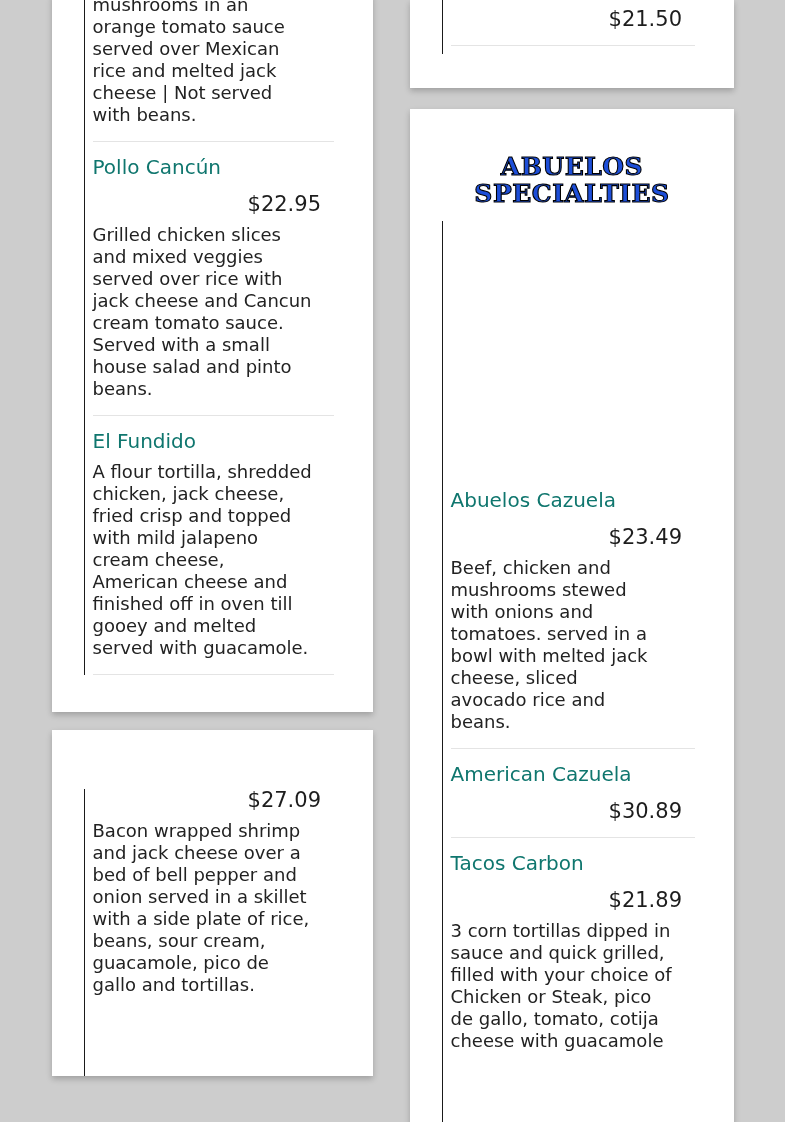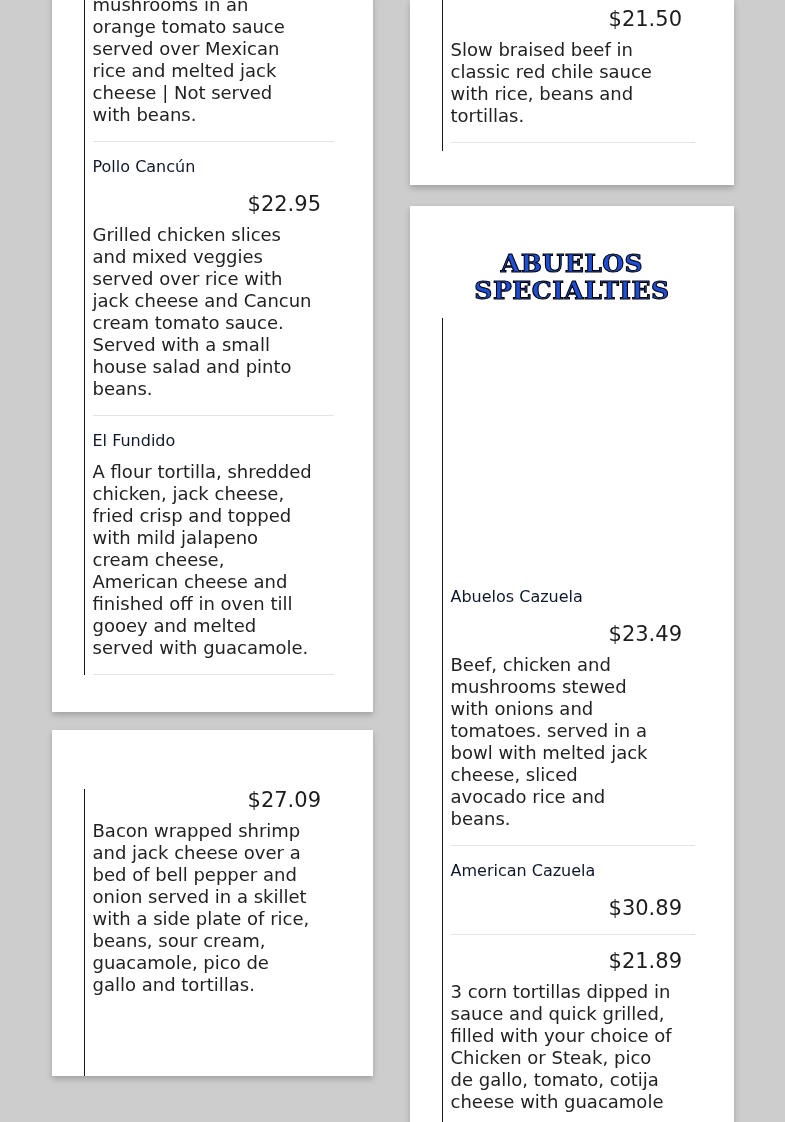--- a/index.html
+++ b/index.html
@@ -34,22 +34,22 @@
   }
   .list{
     margin-left:32px;margin-right:39px;
     border-left:1.6px solid #1a1a1a;
     padding-left:7.5px;
   }
   .card-upper .list{padding-top:8px;padding-bottom:8px;}
   .card-lower .list{padding-bottom:80px;}
   .item{margin:0;}
   .name{
-    font-size:16px;line-height:22px;font-weight:400;
-    margin:14px 0 0 0;color:#0f172a;
+    font-size:20px;line-height:22px;font-weight:400;
+    margin:14px 0 0 0;color:#0f766e;
   }
   .price{
     font-size:21px;line-height:22px;
     text-align:right;
     margin:15px 13px 0 0;
     color:#1d1d1d;
   }
   .desc{
     font-size:18px;line-height:22px;
     margin:9px 0 0 0;
@@ -108,21 +108,20 @@
 
   </div>
 
   <div class="col col-right">
 
     <section class="card card-upper">
       <div class="list">
 
         <article class="item">
           <div class="price" style="margin-top:0;">$21.50</div>
-          <p class="desc">Slow braised beef in classic red chile sauce with rice, beans and tortillas.</p>
           <div class="divider"></div>
         </article>
 
       </div>
     </section>
 
     <section class="card card-lower card-titled">
       <h2 class="section-title">ABUELOS SPECIALTIES</h2>
       <div class="list">
 
@@ -135,20 +134,21 @@
           <div class="divider"></div>
         </article>
 
         <article class="item">
           <h3 class="name">American Cazuela</h3>
           <div class="price">$30.89</div>
           <div class="divider"></div>
         </article>
 
         <article class="item">
+          <h3 class="name">Tacos Carbon</h3>
           <div class="price">$21.89</div>
           <p class="desc">3 corn tortillas dipped in sauce and quick grilled, filled with your choice of Chicken or Steak, pico de gallo, tomato, cotija cheese with guacamole</p>
         </article>
 
       </div>
     </section>
 
   </div>
 
 </div>

